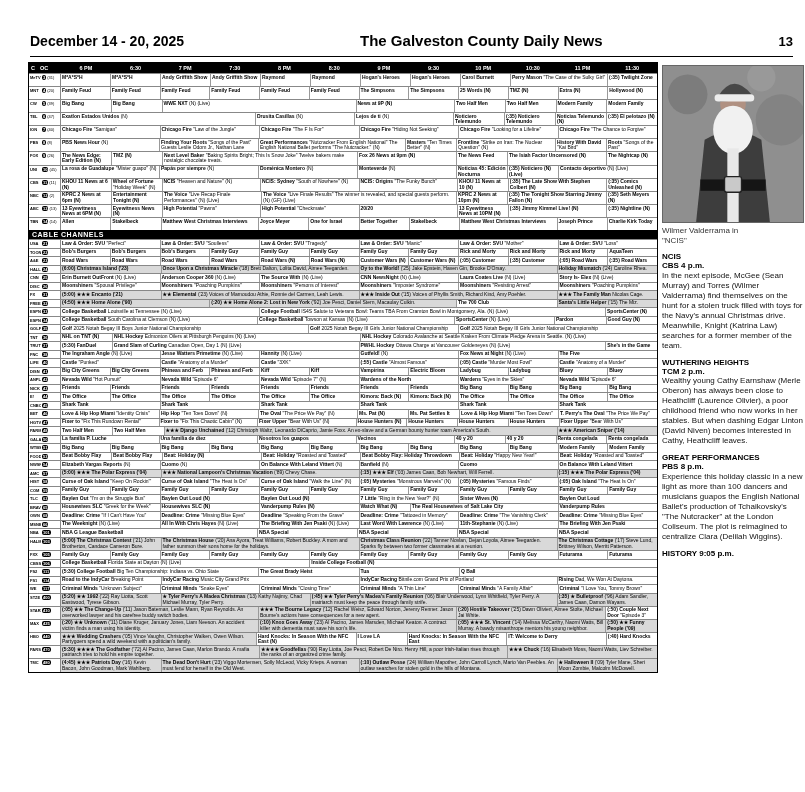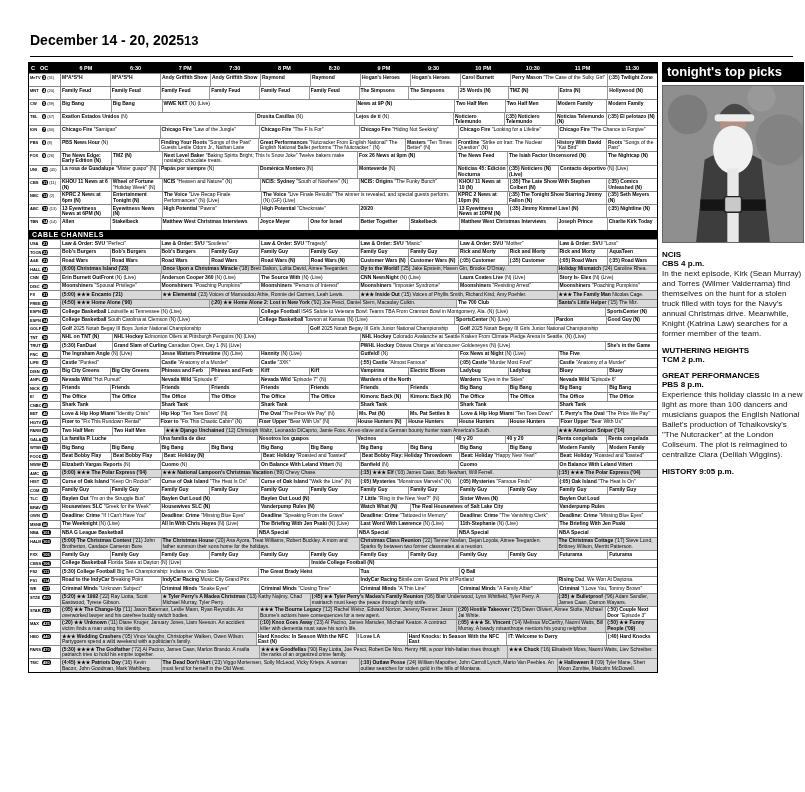--- a/index.html
+++ b/index.html
@@ -48,20 +48,21 @@
   .pick-title{font-size:8px;font-weight:bold;line-height:9px;}
   .pick-time{font-size:8px;font-weight:bold;line-height:9.5px;}
   .pick-body{font-size:8px;line-height:10px;color:#111;}
 </style>
 </head>
 <body>
 
 <div class="page">
   <div class="masthead">
     <span class="mh-date">December 14 - 20, 2025</span>
+    <span class="mh-pub">The Galveston County Daily News</span>
     <span class="mh-page">13</span>
   </div>
   <div class="rule"></div>
 
   <div class="grid-area">
     <div class="gridbox">
       <div class="timebar">
         <div class="ch-head">
           <span>C</span>
           <span>OC</span>
@@ -957,46 +958,48 @@
               <div class="cell movie" style="flex-grow: 4; flex-basis: 0px;"><span class="t">The Dead Don't Hurt</span> <span class="d">('23) Viggo Mortensen, Solly McLeod, Vicky Krieps. A woman must fend for herself in the Old West.</span></div>
               <div class="cell movie" style="flex-grow: 4; flex-basis: 0px;"><span class="t">(:10) Outlaw Posse</span> <span class="d">('24) William Mapother, John Carroll Lynch, Mario Van Peebles. An outlaw searches for stolen gold in the hills of Montana.</span></div>
               <div class="cell movie" style="flex-grow: 2; flex-basis: 0px;"><span class="t">★ Halloween II</span> <span class="d">('09) Tyler Mane, Sheri Moon Zombie, Malcolm McDowell.</span></div>
             </div>
           </div>
         </div>
     </div>
   </div>
 
   <div class="sidebar">
-    <div class="sb-title">tonight's top picks</div>
     <div class="photo">
       <svg viewBox="0 0 100 110" preserveAspectRatio="xMidYMid slice">
         <rect width="100" height="110" fill="#8f8f8f"></rect>
         <circle cx="18" cy="20" r="14" fill="#7c7c7c"></circle>
         <circle cx="84" cy="38" r="18" fill="#838383"></circle>
         <circle cx="70" cy="8" r="10" fill="#999"></circle>
         <path d="M30,52 Q50,40 70,52 L76,110 L24,110 Z" fill="#3d3d3d"></path>
         <circle cx="50" cy="27" r="9" fill="#b09182"></circle>
         <path d="M39,22 Q50,4 63,20 L59,24 L41,25 Z" fill="#474747"></path>
         <rect x="37" y="20" width="28" height="5" rx="2.5" fill="#ededed"></rect>
         <ellipse cx="50" cy="45" rx="14" ry="17" fill="#f1f1f1"></ellipse>
         <rect x="46" y="58" width="8" height="52" fill="#e8e8e8"></rect>
         <rect x="27" y="80" width="46" height="8" fill="#151515"></rect>
         <rect x="44" y="78" width="12" height="11" rx="1.5" fill="#c9c9c9" stroke="#222" stroke-width="1"></rect>
       </svg>
     </div>
+    <div class="caption">Wilmer Valderrama in
+"NCIS"</div>
     <div id="picks">
         <div class="pick">
           <div class="pick-title">NCIS</div>
           <div class="pick-time">CBS 4 p.m.</div>
-          <div class="pick-body">In the next episode, Kirk (Sean Murray) and Torres (Wilmer Valderrama) find themselves on the hunt for a stolen truck filled with toys for the Navy's annual Christmas drive. Meanwhile, Knight (Katrina Law) searches for a former member of the team.</div>
+          <div class="pick-body">In the next episode, McGee (Sean Murray) and Torres (Wilmer Valderrama) find themselves on the hunt for a stolen truck filled with toys for the Navy's annual Christmas drive. Meanwhile, Knight (Katrina Law) searches for a former member of the team.</div>
         </div>
         <div class="pick">
           <div class="pick-title">WUTHERING HEIGHTS</div>
           <div class="pick-time">TCM 2 p.m.</div>
+          <div class="pick-body">Wealthy young Cathy Earnshaw (Merle Oberon) has always been close to Heathcliff (Laurence Olivier), a poor childhood friend who now works in her stables. But when dashing Edgar Linton (David Niven) becomes interested in Cathy, Heathcliff leaves.</div>
         </div>
         <div class="pick">
           <div class="pick-title">GREAT PERFORMANCES</div>
           <div class="pick-time">PBS 8 p.m.</div>
           <div class="pick-body">Experience this holiday classic in a new light as more than 100 dancers and musicians guapos the English National Ballet's production of Tchaikovsky's "The Nutcracker" at the London Coliseum. The plot is reimagined to centralize Clara (Delilah Wiggins).</div>
         </div>
         <div class="pick">
           <div class="pick-time">HISTORY 9:05 p.m.</div>
         </div>
       </div>

